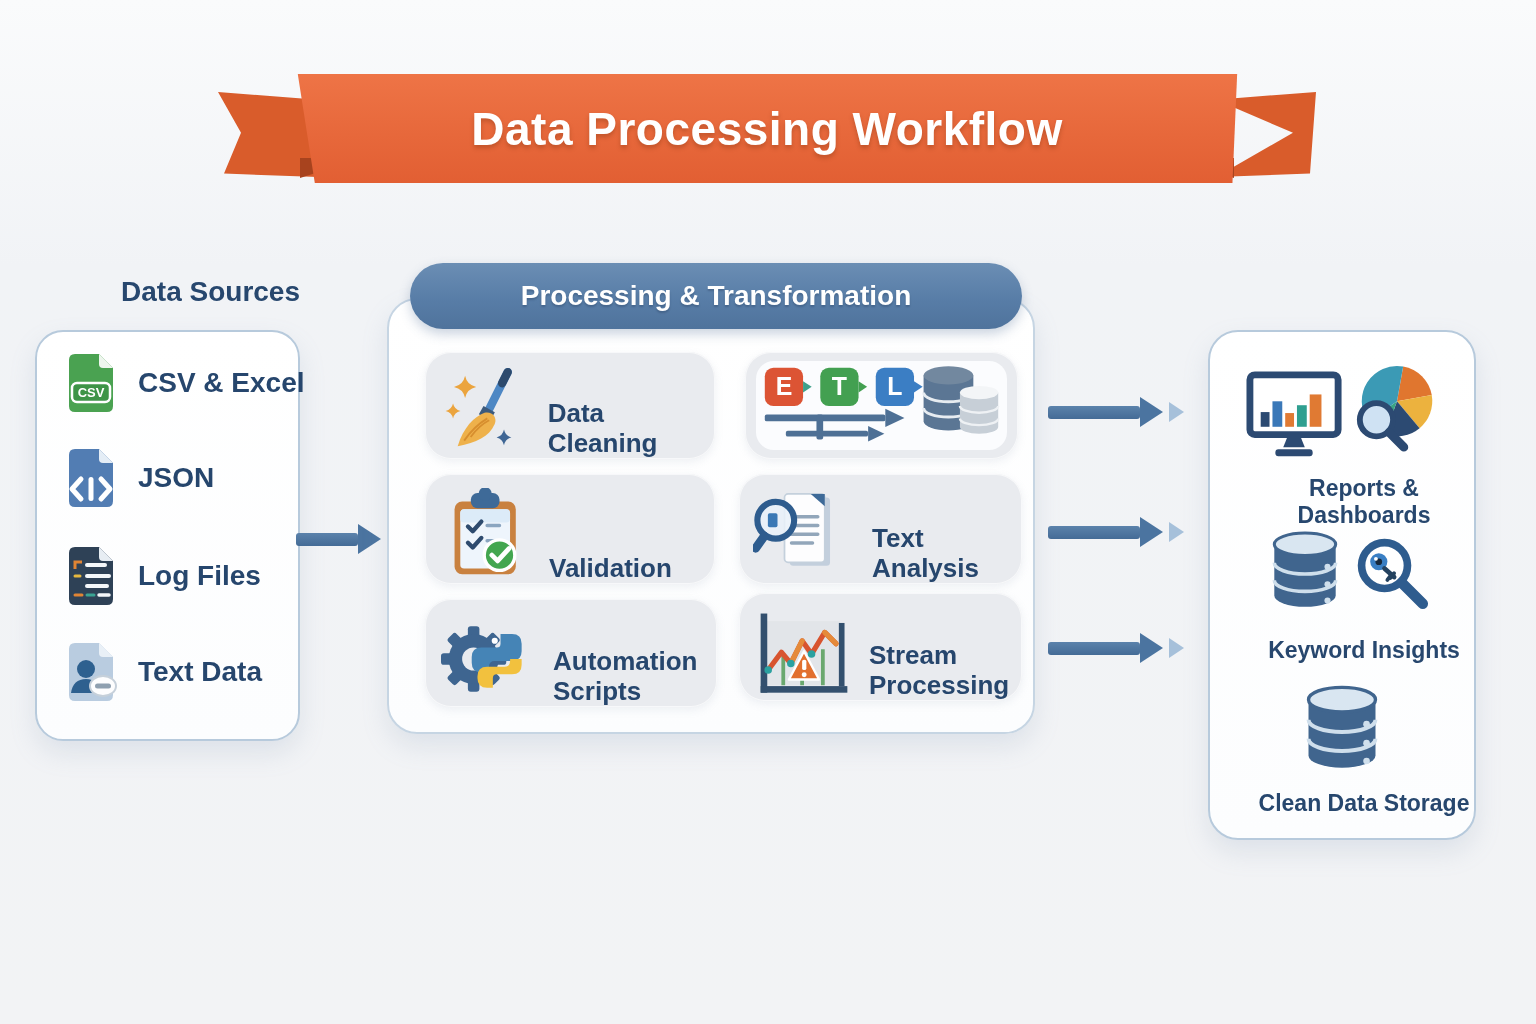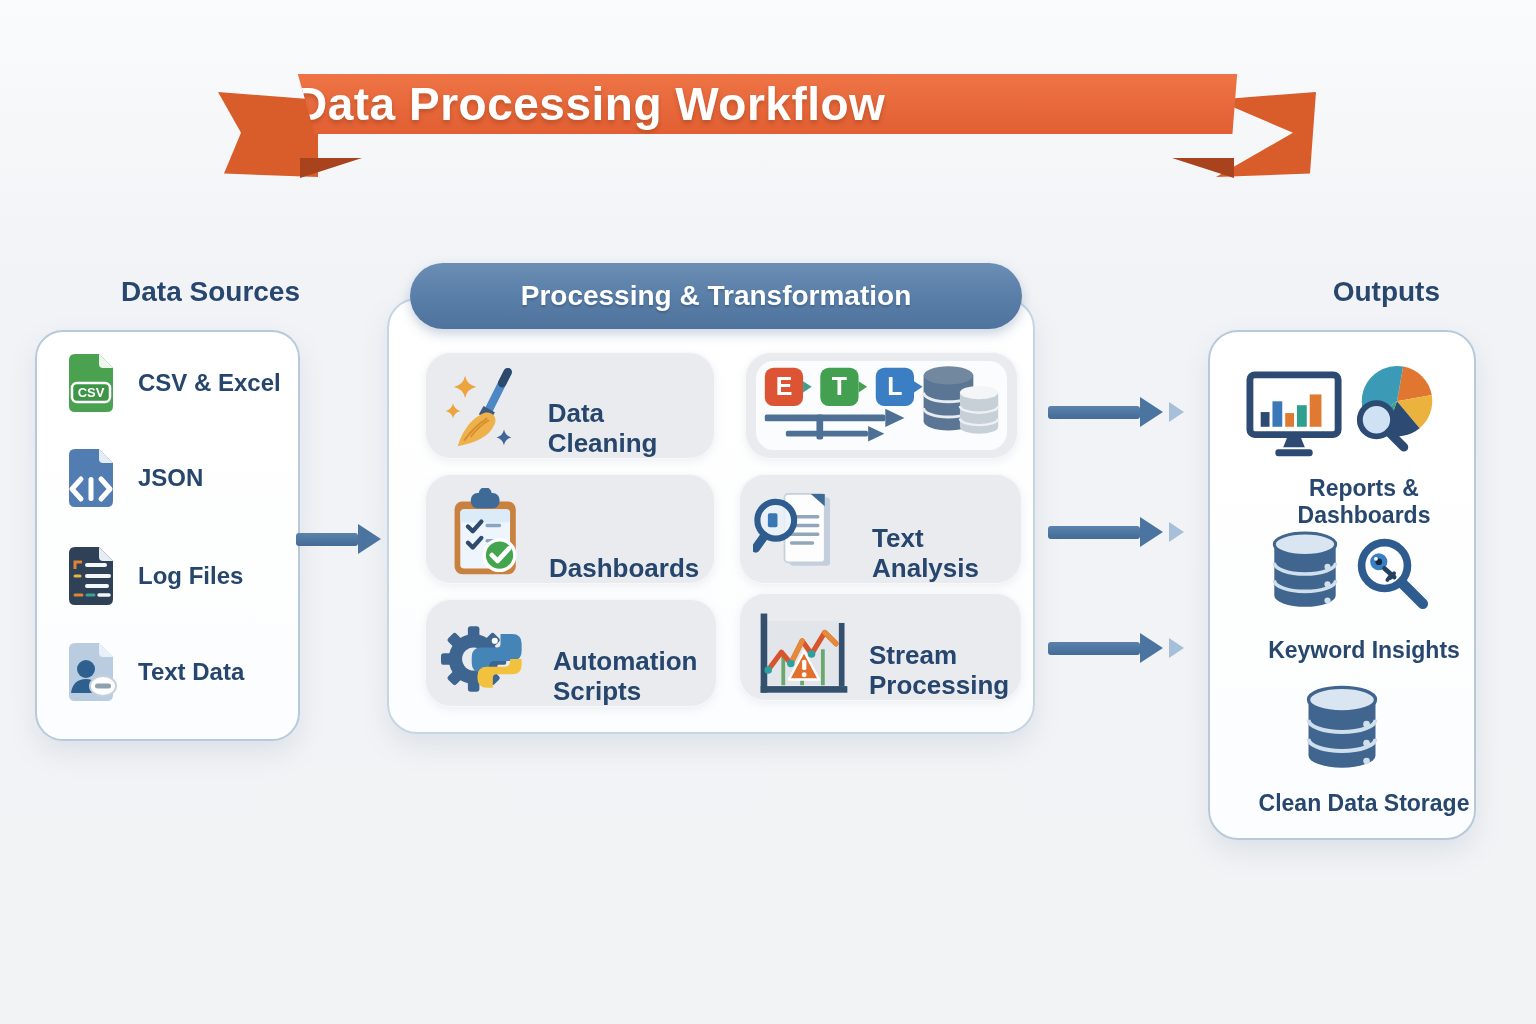--- a/index.html
+++ b/index.html
@@ -12,24 +12,24 @@
 
   
   .ribbon { position:absolute; left:0; top:0; width:1536px; height:210px; }
   .ribbon .tail { position:absolute; top:92px; width:100px; height:85px; background:#d95c2b; }
   .ribbon .tail.left  { left:218px; clip-path:polygon(0% 0%,100% 9%,100% 100%,6% 96%,23% 48%); }
   .ribbon .tail.right { left:1216px; clip-path:polygon(0% 9%,100% 0%,94% 96%,0% 100%,77% 48%); }
   .ribbon .fold { position:absolute; top:158px; width:62px; height:20px; background:#a8431e; }
   .ribbon .fold.left  { left:300px; clip-path:polygon(0 0,100% 0,0 100%); }
   .ribbon .fold.right { left:1172px; clip-path:polygon(0 0,100% 0,100% 100%); }
   .ribbon .band {
-    position:absolute; left:294px; top:74px; width:946px; height:60px;
+    position:absolute; left:294px; top:74px; width:946px; height:109px;
     background:linear-gradient(180deg,#ee7446 0%,#e7683b 55%,#e25f33 100%);
     clip-path:polygon(0.4% 0,99.7% 0,99.2% 100%,2.2% 100%);
-    display:flex; align-items:center; justify-content:flex-start;
+    display:flex; align-items:center; justify-content:center;
     box-shadow:0 14px 30px rgba(100,110,125,.30);
   }
   .ribbon .band span {
     color:#fff; font-size:46px; font-weight:700; letter-spacing:.5px;
     text-shadow:0 3px 4px rgba(120,50,15,.35);
   }
 
   
   .col-title { position:absolute; color:#27476e; font-size:28px; font-weight:700; text-align:right; }
   .sources-title { left:35px; top:276px; width:265px; }
@@ -47,21 +47,21 @@
   .proc-pill {
     position:absolute; left:410px; top:263px; width:612px; height:66px; border-radius:33px;
     background:linear-gradient(180deg,#6b8eb4 0%,#587da7 55%,#4f739c 100%);
     display:flex; align-items:center; justify-content:center; z-index:4;
     box-shadow:0 5px 12px rgba(80,110,150,.30);
   }
   .proc-pill span { color:#fff; font-size:28px; font-weight:700; text-shadow:0 2px 2px rgba(30,50,80,.3); }
 
   
   .src-item { position:absolute; left:24px; display:flex; align-items:center; gap:17px; }
-  .src-item .lbl { color:#26466d; font-size:24px; font-weight:700; white-space:nowrap; }
+  .src-item .lbl { color:#26466d; font-size:28px; font-weight:700; white-space:nowrap; }
 
   
   .proc-card {
     position:absolute; background:#e9ebef; border-radius:26px;
     box-shadow:inset 0 0 0 1px rgba(255,255,255,.65), 0 3px 8px rgba(140,155,175,.14);
     display:flex; align-items:flex-end;
   }
   .proc-card .lbl { color:#26466d; font-size:26px; font-weight:700; line-height:1.18; }
   .etl-panel {
     position:absolute; inset:9px 11px; background:#fbfcfe; border-radius:18px;
@@ -216,21 +216,21 @@
         <rect x="10" y="14" width="64" height="76" rx="8" fill="#c9813f"></rect>
         <rect x="16" y="22" width="52" height="62" rx="4" fill="#eef5fc"></rect>
         <rect x="16" y="22" width="52" height="14" rx="4" fill="#dcebf8"></rect>
         <rect x="27" y="5" width="30" height="16" rx="7" fill="#3e6a98"></rect>
         <circle cx="42" cy="6" r="7" fill="#3e6a98"></circle>
         <path d="M24 40 l5 5 9-10 M24 57 l5 5 9-10" stroke="#2e4b6e" stroke-width="4.5" fill="none" stroke-linecap="round" stroke-linejoin="round"></path>
         <path d="M44 39 h13 M44 55 h10" stroke="#8aa5c0" stroke-width="3.5" stroke-linecap="round"></path>
         <circle cx="57" cy="70" r="16" fill="#43a64f" stroke="#ffffff" stroke-width="3.5"></circle>
         <path d="M49 70 l6 6 12-13" stroke="#ffffff" stroke-width="5" fill="none" stroke-linecap="round" stroke-linejoin="round"></path>
       </svg>
-      <span class="lbl">Dashboards</span>
+      <span class="lbl">Validation</span>
     </div>
 
     <div class="proc-card" style="left:350px;top:174px;width:283px;height:110px;gap:28px;padding-left:14px">
       <svg width="100" height="96" viewBox="0 0 104 100">
         <rect x="42" y="6" width="46" height="78" rx="4" fill="#c3cfdd"></rect>
         <rect x="36" y="2" width="46" height="78" rx="4" fill="#fdfdfe" stroke="#c4d0dc" stroke-width="2"></rect>
         <path d="M66 2 h16 v14 z" fill="#3e6a98"></path>
         <path d="M44 28 h30 M44 38 h30 M44 48 h30 M44 58 h24" stroke="#92a6ba" stroke-width="4" stroke-linecap="round"></path>
         <circle cx="26" cy="32" r="21" fill="#e9f1f9" fill-opacity="0.85" stroke="#2e5c8e" stroke-width="7"></circle>
         <rect x="17" y="24" width="11" height="16" rx="2" fill="#3a78b5"></rect>
@@ -291,21 +291,20 @@
     <span class="shaft"></span>
     <span class="head"></span>
     <span class="mini"></span>
   </div>
   <div class="flow-arrow out-arrow out-arrow-3">
     <span class="shaft"></span>
     <span class="head"></span>
     <span class="mini"></span>
   </div>
 
-  <h2 class="col-title outputs-title">Outputs</h2>
 
   <div class="panel outputs-card">
 
     <svg class="out-icon" style="left:36px;top:38px" width="98" height="92" viewBox="0 0 100 92">
       <rect x="4" y="4" width="90" height="61" rx="5" fill="#ffffff" stroke="#2c4a72" stroke-width="7"></rect>
       <rect x="15" y="42" width="9" height="15" fill="#2c4a72"></rect>
       <rect x="27" y="31" width="10" height="26" fill="#3a78b8"></rect>
       <rect x="40" y="43" width="9" height="14" fill="#e07a33"></rect>
       <rect x="52" y="35" width="10" height="22" fill="#2f9f90"></rect>
       <rect x="65" y="24" width="12" height="33" fill="#e07a33"></rect>

